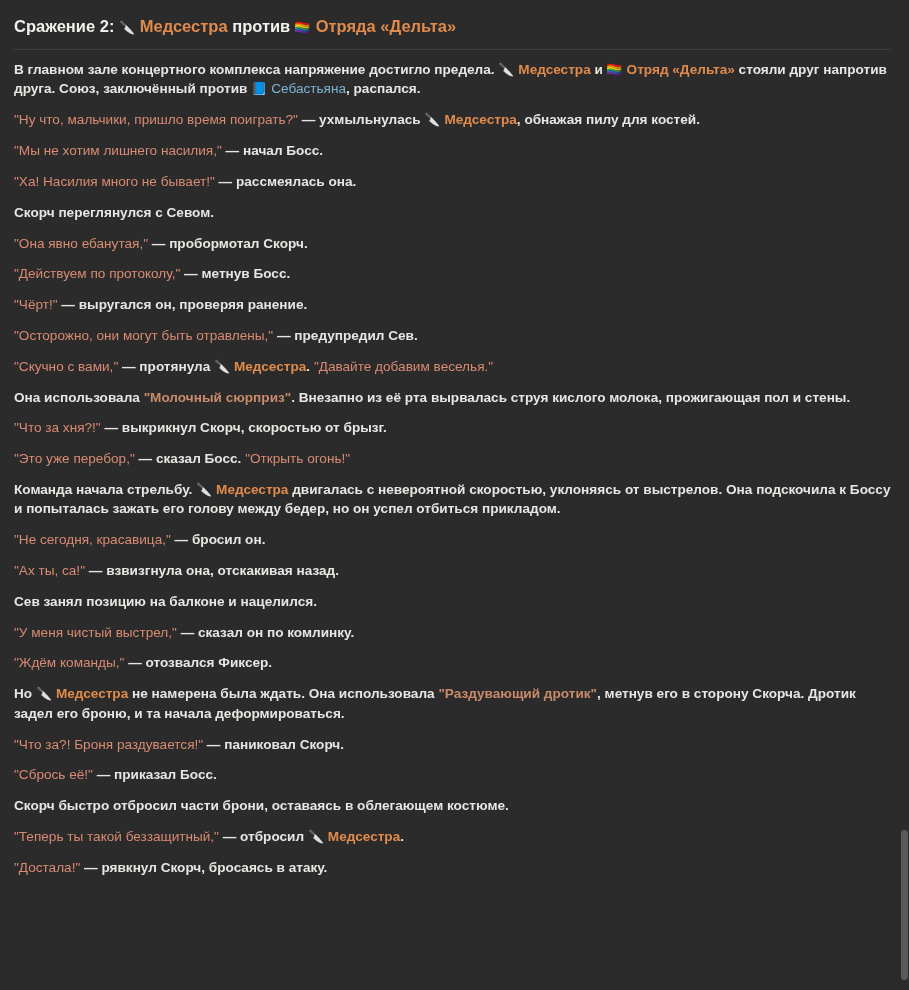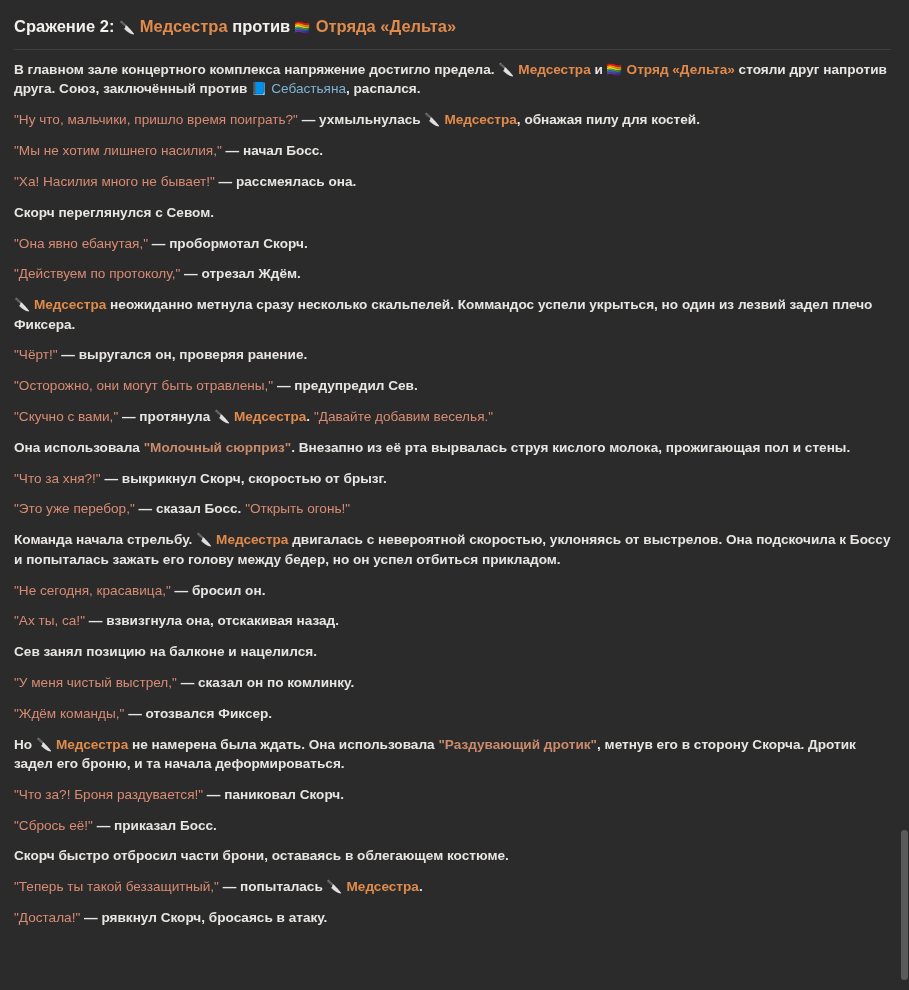--- a/index.html
+++ b/index.html
@@ -83,39 +83,38 @@
 
   <hr class="divider">
 
   <div id="body-content">
       <div class="para"><span class="b">В главном зале концертного комплекса напряжение достигло предела. </span><span class="emoji">🔪</span><span class="b"> </span><span class="ent-nurse">Медсестра</span><span class="b"> и </span><span class="emoji">🏳️‍🌈</span><span class="b"> </span><span class="ent-delta">Отряд «Дельта»</span><span class="b"> стояли друг напротив друга. Союз, заключённый против </span><span class="emoji">📘</span><span class="b"> </span><span class="ent-seb">Себастьяна</span><span class="b">, распался.</span></div>
       <div class="para"><span class="quote">"Ну что, мальчики, пришло время поиграть?"</span><span class="b"> — ухмыльнулась </span><span class="emoji">🔪</span><span class="b"> </span><span class="ent-nurse">Медсестра</span><span class="b">, обнажая пилу для костей.</span></div>
       <div class="para"><span class="quote">"Мы не хотим лишнего насилия,"</span><span class="b"> — начал Босс.</span></div>
       <div class="para"><span class="quote">"Ха! Насилия много не бывает!"</span><span class="b"> — рассмеялась она.</span></div>
       <div class="para"><span class="b">Скорч переглянулся с Севом.</span></div>
       <div class="para"><span class="quote">"Она явно ебанутая,"</span><span class="b"> — пробормотал Скорч.</span></div>
-      <div class="para"><span class="quote">"Действуем по протоколу,"</span><span class="b"> — отрезал Ждём.</span></div>
-      <div class="para"><span class="emoji">🔪</span><span class="b"> </span><span class="ent-nurse">Медсестра</span><span class="b"> неожиданно метнула сразу несколько скальпелей. Коммандос успели укрыться, но один из лезвий задел плечо Фиксера.</span></div>
+      <div class="para"><span class="quote">"Действуем по протоколу,"</span><span class="b"> — метнув Босс.</span></div>
       <div class="para"><span class="quote">"Чёрт!"</span><span class="b"> — выругался он, проверяя ранение.</span></div>
       <div class="para"><span class="quote">"Осторожно, они могут быть отравлены,"</span><span class="b"> — предупредил Сев.</span></div>
       <div class="para"><span class="quote">"Скучно с вами,"</span><span class="b"> — протянула </span><span class="emoji">🔪</span><span class="b"> </span><span class="ent-nurse">Медсестра</span><span class="b">. </span><span class="quote">"Давайте добавим веселья."</span></div>
       <div class="para"><span class="b">Она использовала </span><span class="ability">"Молочный сюрприз"</span><span class="b">. Внезапно из её рта вырвалась струя кислого молока, прожигающая пол и стены.</span></div>
       <div class="para"><span class="quote">"Что за хня?!"</span><span class="b"> — выкрикнул Скорч, скоростью от брызг.</span></div>
       <div class="para"><span class="quote">"Это уже перебор,"</span><span class="b"> — сказал Босс. </span><span class="quote">"Открыть огонь!"</span></div>
       <div class="para"><span class="b">Команда начала стрельбу. </span><span class="emoji">🔪</span><span class="b"> </span><span class="ent-nurse">Медсестра</span><span class="b"> двигалась с невероятной скоростью, уклоняясь от выстрелов. Она подскочила к Боссу и попыталась зажать его голову между бедер, но он успел отбиться прикладом.</span></div>
       <div class="para"><span class="quote">"Не сегодня, красавица,"</span><span class="b"> — бросил он.</span></div>
       <div class="para"><span class="quote">"Ах ты, са!"</span><span class="b"> — взвизгнула она, отскакивая назад.</span></div>
       <div class="para"><span class="b">Сев занял позицию на балконе и нацелился.</span></div>
       <div class="para"><span class="quote">"У меня чистый выстрел,"</span><span class="b"> — сказал он по комлинку.</span></div>
       <div class="para"><span class="quote">"Ждём команды,"</span><span class="b"> — отозвался Фиксер.</span></div>
       <div class="para"><span class="b">Но </span><span class="emoji">🔪</span><span class="b"> </span><span class="ent-nurse">Медсестра</span><span class="b"> не намерена была ждать. Она использовала </span><span class="ability">"Раздувающий дротик"</span><span class="b">, метнув его в сторону Скорча. Дротик задел его броню, и та начала деформироваться.</span></div>
       <div class="para"><span class="quote">"Что за?! Броня раздувается!"</span><span class="b"> — паниковал Скорч.</span></div>
       <div class="para"><span class="quote">"Сбрось её!"</span><span class="b"> — приказал Босс.</span></div>
       <div class="para"><span class="b">Скорч быстро отбросил части брони, оставаясь в облегающем костюме.</span></div>
-      <div class="para"><span class="quote">"Теперь ты такой беззащитный,"</span><span class="b"> — попыталась </span><span class="emoji">🔪</span><span class="b"> </span><span class="ent-nurse">Медсестра</span><span class="b">.</span></div>
+      <div class="para"><span class="quote">"Теперь ты такой беззащитный,"</span><span class="b"> — отбросил </span><span class="emoji">🔪</span><span class="b"> </span><span class="ent-nurse">Медсестра</span><span class="b">.</span></div>
       <div class="para"><span class="quote">"Достала!"</span><span class="b"> — рявкнул Скорч, бросаясь в атаку.</span></div>
       <div class="para"></div>
     </div>
 
   <div class="scrollbar-track">
     <div class="scrollbar-thumb"></div>
   </div>
 
 </div>
 

